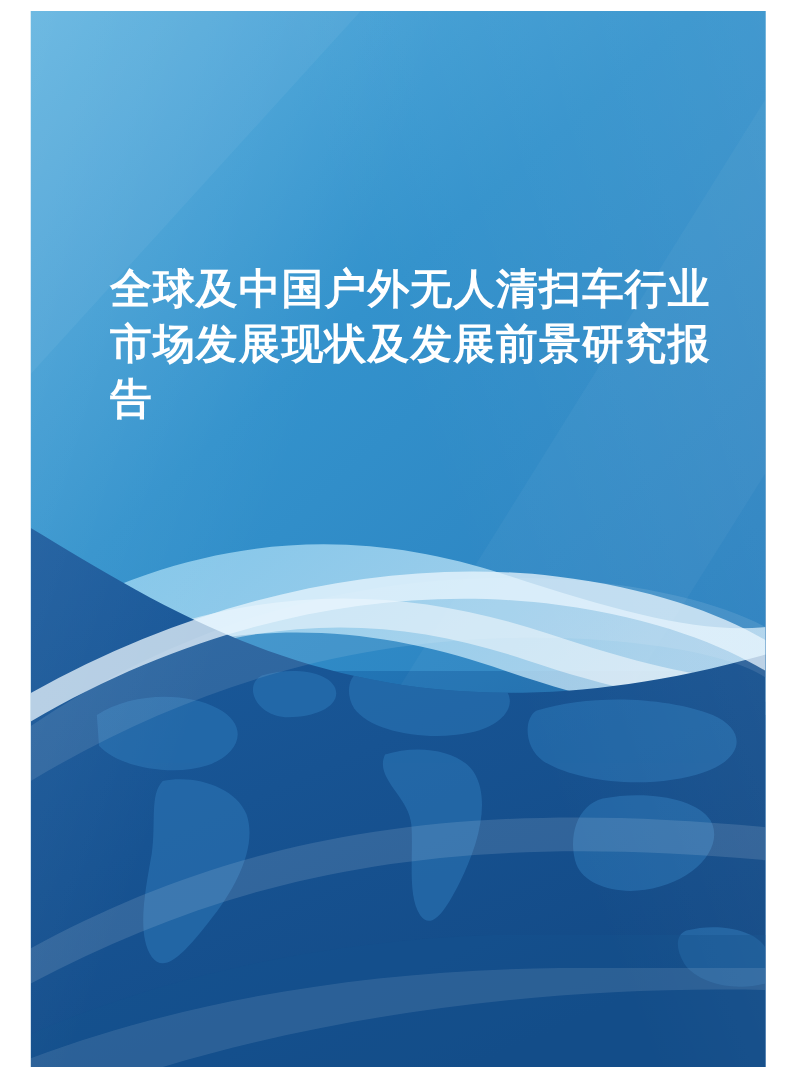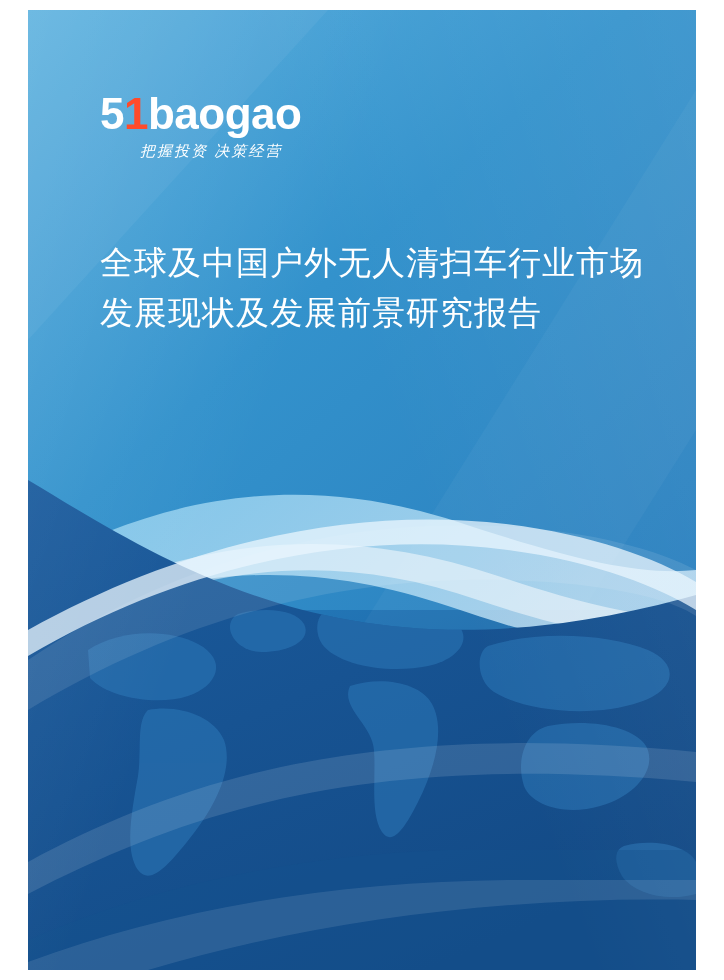--- a/index.html
+++ b/index.html
@@ -72,25 +72,25 @@
     color: #ffffff;
     letter-spacing: 2px;
     font-style: italic;
     white-space: nowrap;
   }
   .title {
     position: absolute;
     left: 72px;
     top: 228px;
     width: 560px;
-    font-size: 33px;
+    font-size: 38px;
     line-height: 50px;
     color: #ffffff;
     font-family: "Liberation Serif", serif;
-    font-weight: normal;
+    font-weight: bold;
     letter-spacing: 1px;
   }
 </style>
 </head>
 <body>
 
 <div class="page">
   <div class="cover">
 
     <svg class="svg-art" viewBox="0 0 668 960" preserveAspectRatio="none">
@@ -148,23 +148,17 @@
       <path d="M0,646 C160,552 330,520 480,540 C570,552 632,578 668,600 L668,572 C628,548 562,524 478,514 C326,496 158,532 0,620 Z" fill="#eaf6fd" opacity="0.75"></path>
 
       <path d="M0,852 C170,760 360,712 668,742 L668,772 C360,744 180,790 0,884 Z" fill="#ffffff" opacity="0.12"></path>
 
       <path d="M0,930 C120,878 260,846 420,840 L668,840 L668,960 L0,960 Z" fill="#14528f" opacity="0.45"></path>
       <path d="M0,952 C140,900 300,872 480,870 L668,870 L668,890 C470,886 280,912 120,960 L0,960 Z" fill="#ffffff" opacity="0.10"></path>
     </svg>
 
     <div class="streaks"></div>
 
-    <div class="logo">
-      <div class="logo-text">
-        <span class="logo-5">5</span><span class="logo-1">1</span><span class="logo-word">baogao</span>
-      </div>
-      <div class="logo-sub">把握投资 决策经营</div>
-    </div>
 
     <div class="title">全球及中国户外无人清扫车行业市场发展现状及发展前景研究报告</div>
 
   </div>
 </div>
 
 </body></html>

